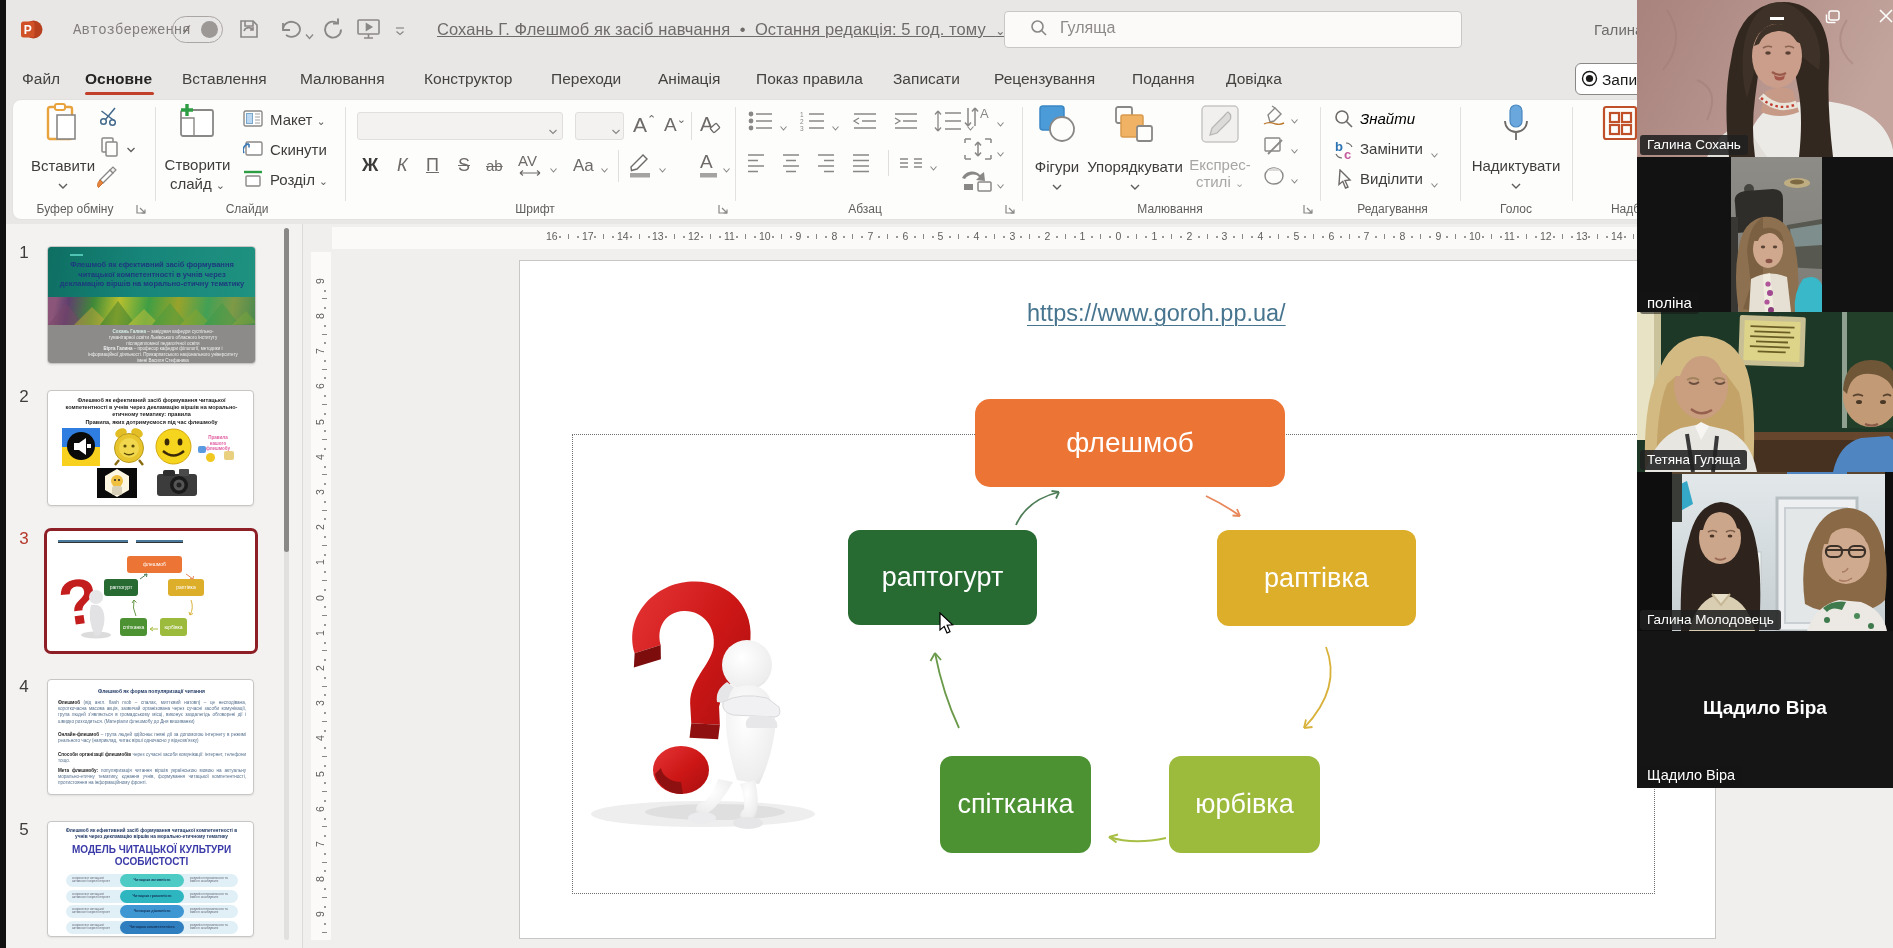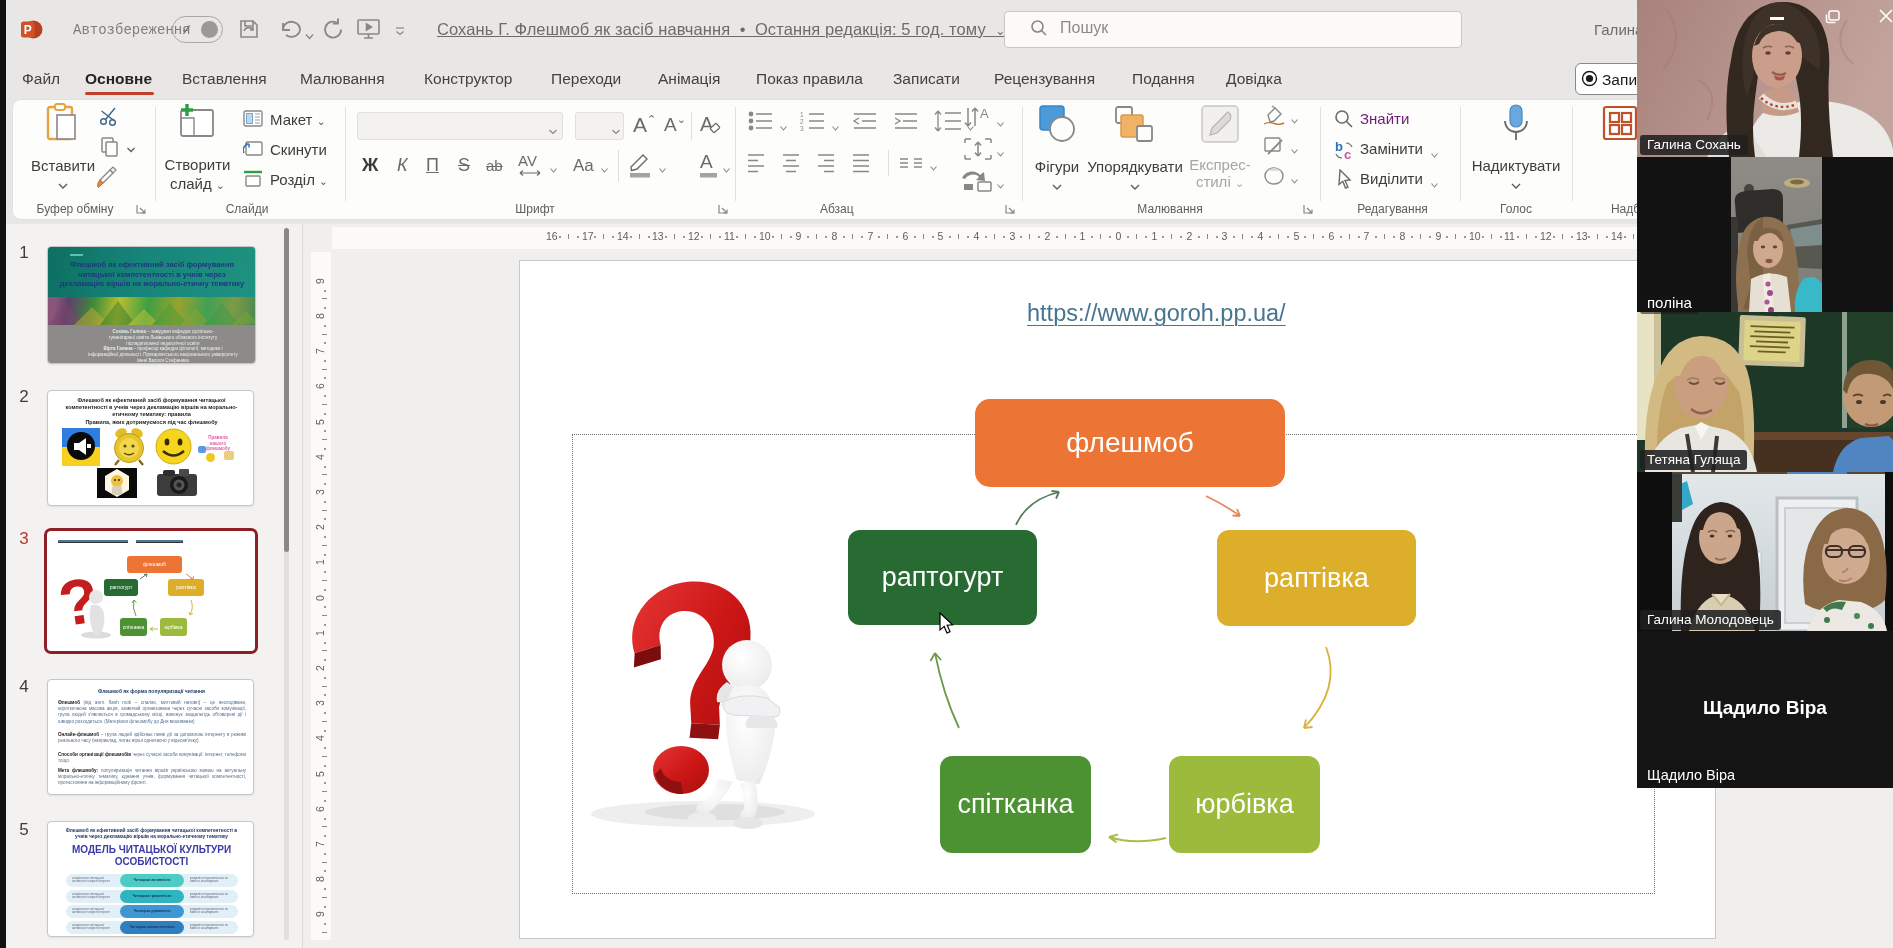--- a/index.html
+++ b/index.html
@@ -43,21 +43,21 @@
 <div style="position:absolute;left:394px;top:23px;width:12px;height:12px;"><svg width="12" height="12" viewBox="0 0 12 12" fill="none" stroke="#8a8886" stroke-width="1.2">
         <path d="M2 3 h8"></path>
         <path d="M2.5 6.5 L6 9.5 L9.5 6.5"></path>
       </svg></div>
 <div style="position:absolute;left:437px;top:20px;font-size:16.5px;color:#6e6b69;letter-spacing:.1px;text-decoration:underline;">Сохань Г. Флешмоб як засіб навчання&nbsp; • &nbsp;Остання редакція: 5 год. тому&nbsp; <span style="font-size:12px;">⌄</span></div>
 <div style="position:absolute;left:1004px;top:11px;width:458px;height:37px;background:#fbfaf9;border:1px solid #c9c7c5;border-radius:4px;"></div>
 <div style="position:absolute;left:1030px;top:19px;width:18px;height:18px;"><svg width="18" height="18" viewBox="0 0 18 18" fill="none" stroke="#8a8886" stroke-width="1.6">
         <circle cx="7.5" cy="7.5" r="5.5"></circle>
         <path d="M11.5 11.5 L16 16"></path>
       </svg></div>
-<div style="position:absolute;left:1060px;top:19px;font-size:16px;color:#8d8a88;">Пошук</div>
+<div style="position:absolute;left:1060px;top:19px;font-size:16px;color:#8d8a88;">Гуляща</div>
 <div style="position:absolute;left:1594px;top:21px;font-size:15px;color:#6e6b69;">Галина</div>
 <div style="position:absolute;left:22px;top:70px;font-size:15.5px;font-weight:normal;color:#44423e;">Файл</div>
 <div style="position:absolute;left:85px;top:70px;font-size:15.5px;font-weight:bold;color:#262524;">Основне</div>
 <div style="position:absolute;left:182px;top:70px;font-size:15.5px;font-weight:normal;color:#44423e;">Вставлення</div>
 <div style="position:absolute;left:300px;top:70px;font-size:15.5px;font-weight:normal;color:#44423e;">Малювання</div>
 <div style="position:absolute;left:424px;top:70px;font-size:15.5px;font-weight:normal;color:#44423e;">Конструктор</div>
 <div style="position:absolute;left:551px;top:70px;font-size:15.5px;font-weight:normal;color:#44423e;">Переходи</div>
 <div style="position:absolute;left:658px;top:70px;font-size:15.5px;font-weight:normal;color:#44423e;">Анімація</div>
 <div style="position:absolute;left:756px;top:70px;font-size:15.5px;font-weight:normal;color:#44423e;">Показ правила</div>
 <div style="position:absolute;left:893px;top:70px;font-size:15.5px;font-weight:normal;color:#44423e;">Записати</div>
@@ -245,21 +245,21 @@
         <path d="M1.5 1.5 L4.5 5 L7.5 1.5"></path>
       </svg></div>
 <div style="position:absolute;left:960px;top:168px;width:34px;height:26px;"><svg width="34" height="26" viewBox="0 0 34 26" fill="none" stroke="#8a8886" stroke-width="1.5">
         <path d="M2 10 C6 2 16 2 20 7 l4 -3 1 9 -9 -1 3 -3 C16 5 8 6 5 11 z" fill="#8a8886" stroke="none"></path>
         <rect x="18" y="14" width="13" height="9" rx="1"></rect>
         <rect x="4" y="16" width="9" height="6" fill="#8a8886" stroke="none"></rect>
       </svg></div>
 <div style="position:absolute;left:996px;top:176px;width:9px;height:7px;"><svg width="9" height="7" viewBox="0 0 9 7" fill="none" stroke="#8a8886" stroke-width="1.1">
         <path d="M1.5 1.5 L4.5 5 L7.5 1.5"></path>
       </svg></div>
-<div style="position:absolute;left:820px;top:202px;width:90px;text-align:left;font-size:12px;color:#605e5c;">Абзац</div>
+<div style="position:absolute;left:820px;top:202px;width:90px;text-align:center;font-size:12px;color:#605e5c;">Абзац</div>
 <div style="position:absolute;left:1004px;top:201px;width:12px;height:12px;"><svg width="12" height="12" viewBox="0 0 12 12" fill="none" stroke="#8a8886" stroke-width="1.2">
         <path d="M2 2 v8 h8"></path>
         <path d="M5 5 l5 5 M10 6.5 V10 h-3.5"></path>
       </svg></div>
 <div style="position:absolute;left:1038px;top:104px;width:38px;height:40px;"><svg width="38" height="40" viewBox="0 0 38 40">
         <rect x="2" y="2" width="24" height="24" rx="3" fill="#4a9bd8" stroke="#3b87c4" stroke-width="1.5"></rect>
         <circle cx="24" cy="25" r="12" fill="#fdfdfc" stroke="#8a8886" stroke-width="1.8"></circle>
       </svg></div>
 <div style="position:absolute;left:1020px;top:158px;width:74px;text-align:center;font-size:15px;color:#3f3d3b;">Фігури</div>
 <div style="position:absolute;left:1051px;top:177px;width:12px;height:8px;"><svg width="12" height="8" viewBox="0 0 12 8" fill="none" stroke="#5f5d5b" stroke-width="1.4">
@@ -303,21 +303,21 @@
       </svg></div>
 <div style="position:absolute;left:1120px;top:202px;width:100px;text-align:center;font-size:12px;color:#605e5c;">Малювання</div>
 <div style="position:absolute;left:1302px;top:201px;width:12px;height:12px;"><svg width="12" height="12" viewBox="0 0 12 12" fill="none" stroke="#8a8886" stroke-width="1.2">
         <path d="M2 2 v8 h8"></path>
         <path d="M5 5 l5 5 M10 6.5 V10 h-3.5"></path>
       </svg></div>
 <div style="position:absolute;left:1334px;top:109px;width:20px;height:20px;"><svg width="20" height="20" viewBox="0 0 20 20" fill="none" stroke="#6d6a67" stroke-width="1.6">
         <circle cx="8" cy="8" r="6"></circle>
         <path d="M12.5 12.5 L18 18"></path>
       </svg></div>
-<div style="position:absolute;left:1360px;top:110px;font-size:15px;color:#701a75;">Знайти</div>
+<div style="position:absolute;left:1360px;top:110px;font-size:15px;color:#000000;font-style:italic;">Знайти</div>
 <div style="position:absolute;left:1332px;top:139px;width:24px;height:22px;"><svg width="24" height="22" viewBox="0 0 24 22">
         <text x="3" y="12" font-size="13" fill="#2e75b5" font-family="Liberation Sans" font-weight="bold">b</text>
         <text x="12" y="20" font-size="13" fill="#c55a9d" font-family="Liberation Sans" font-weight="bold">c</text>
         <path d="M4 15 a7 7 0 0 0 6 4 M20 8 a7 7 0 0 0 -6 -4" fill="none" stroke="#6d6a67" stroke-width="1.2"></path>
       </svg></div>
 <div style="position:absolute;left:1360px;top:140px;font-size:15px;color:#3f3d3b;">Замінити</div>
 <div style="position:absolute;left:1430px;top:145px;width:9px;height:7px;"><svg width="9" height="7" viewBox="0 0 9 7" fill="none" stroke="#8a8886" stroke-width="1.1">
         <path d="M1.5 1.5 L4.5 5 L7.5 1.5"></path>
       </svg></div>
 <div style="position:absolute;left:1336px;top:169px;width:18px;height:20px;"><svg width="18" height="20" viewBox="0 0 18 20">

